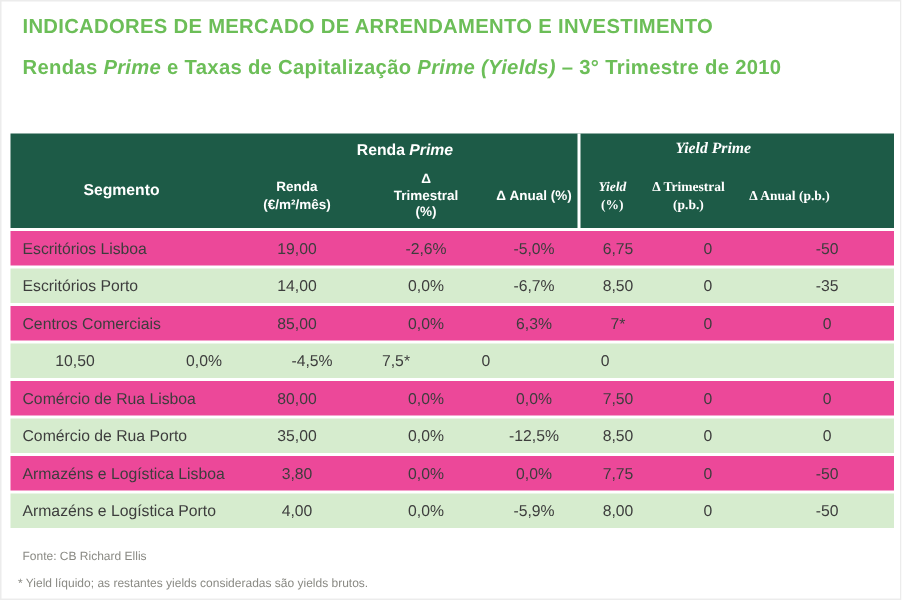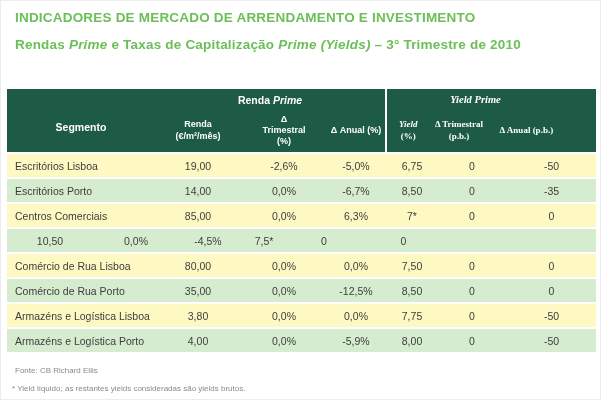--- a/index.html
+++ b/index.html
@@ -30,21 +30,21 @@
   .col-labels{flex:1;display:flex;align-items:center;}
   .th{font-size:9px;text-align:center;line-height:1.25;}
   .c-renda{width:86px;}
   .c-trim{width:86px;}
   .c-anual{width:58px;white-space:nowrap;}
   .c-yield{width:50px;}
   .c-trimpb{width:70px;}
   .c-anualpb{width:89px;white-space:nowrap;}
   .th-divider{width:2px;background:#ffffff;height:63px;}
   .row{display:flex;align-items:center;height:23px;margin-top:2px;font-size:10.5px;color:#3d3d3d;}
-  .row.light{background:#fef9c3;}
+  .row.light{background:#ec4899;}
   .row.dark{background:#d6ecce;}
   .cell{text-align:center;}
   .cell.segment{width:148px;text-align:left;padding-left:8px;box-sizing:border-box;}
   .cell.renda{width:86px;}
   .cell.trim{width:86px;}
   .cell.anual{width:58px;}
   .cell.spacer{width:2px;}
   .cell.yield{width:50px;}
   .cell.trim_pb{width:70px;}
   .cell.anual_pb{width:89px;}

